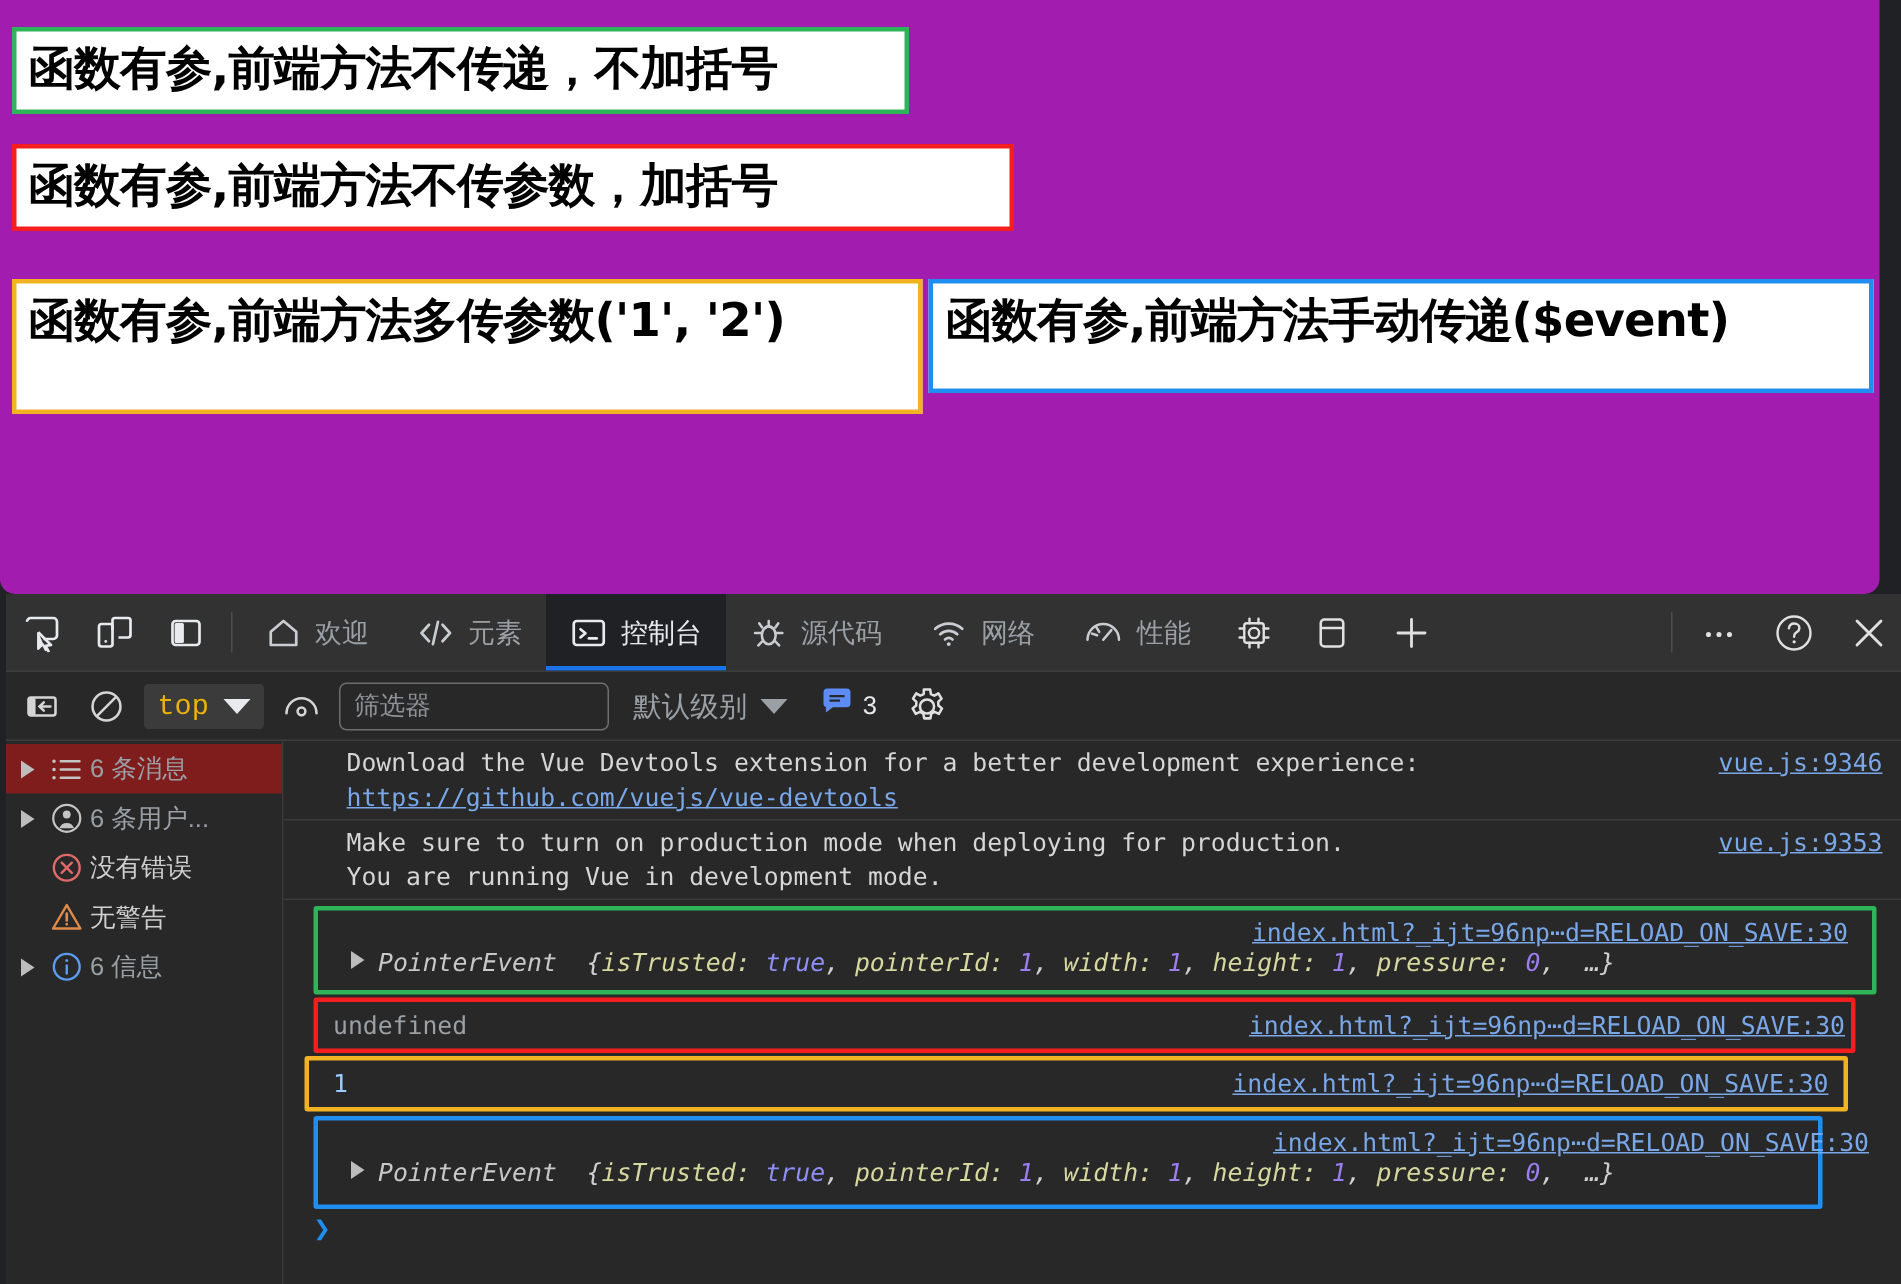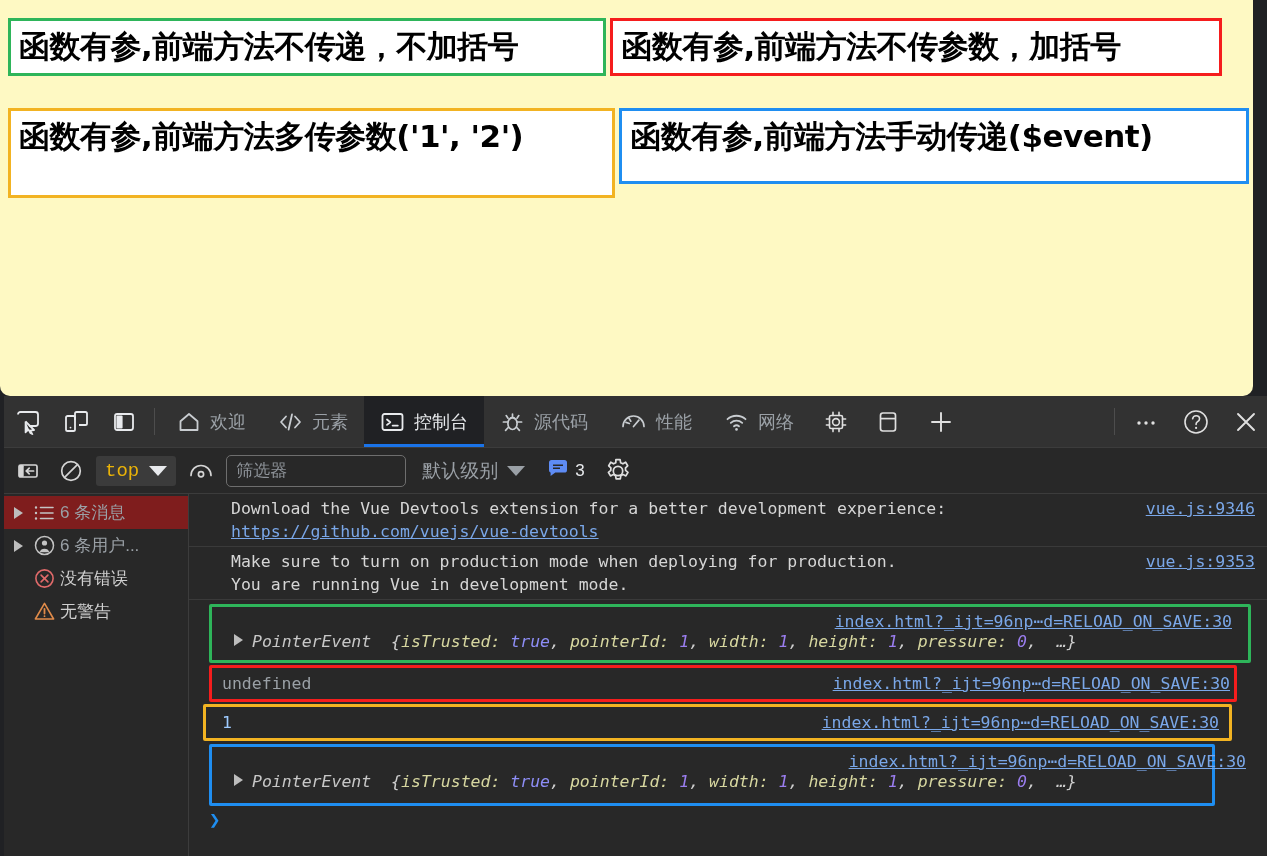--- a/index.html
+++ b/index.html
@@ -8,21 +8,21 @@
     background: #202124;
     font-family: "Liberation Sans", "DejaVu Sans", sans-serif;
     overflow: hidden;
   }
 
   
   #page-viewport {
     position: absolute;
     left: 0; top: 0;
     width: 1253px; height: 396px;
-    background: #fef9c3;
+    background: #a21caf;
     border-radius: 0 0 10px 10px;
     overflow: hidden;
   }
   #page-inner { padding: 18px 0 0 8px; }
 
   .hl-box {
     display: inline-block;
     border: 3px solid #000;
     background: #fff;
     margin-bottom: 20px;
@@ -31,21 +31,21 @@
   .hl-box .hl-text {
     font-family: "DejaVu Sans", "Liberation Sans", sans-serif;
     font-weight: bold;
     font-size: 31px;
     line-height: 38px;
     color: #000;
     white-space: nowrap;
     letter-spacing: -0.5px;
   }
   #box-green  { border-color: #2eb55a; width: 598px; }
-  #box-red    { border-color: #f51d1d; width: 612px; }
+  #box-red    { border-color: #f51d1d; width: 668px; }
   #box-orange { border-color: #f2b322; width: 607px; padding-bottom: 40px; margin-top: 12px; }
   #box-blue   { border-color: #1f8ef1; width: 630px; padding-bottom: 26px; }
 
   
   #devtools {
     position: absolute;
     left: 4px; top: 396px;
     width: 1267px; height: 460px;
     background: #282828;
     display: flex; flex-direction: column;
@@ -326,39 +326,39 @@
           <ellipse cx="12.5" cy="13.5" rx="4.6" ry="6"></ellipse>
           <path d="M8 8.2l-1.8-2.6M17 8.2l1.8-2.6M7.9 12H3.4M17.1 12h4.5M8.2 17.5l-2.6 2.8M16.8 17.5l2.6 2.8M12.5 7.5V4"></path>
           <path d="M10.4 8.6c.6-1.3 3.1-1.3 4.2 0"></path>
         </svg>
       </span>
       <span class="tlabel">源代码</span>
     </div>
 
     <div class="dt-tab">
       <span>
-        <svg width="27" height="24" viewBox="0 0 27 24" fill="none" stroke="#c9cdd1" stroke-width="1.7" stroke-linecap="round">
-          <path d="M3 16.5A10.5 10.5 0 0124 16.5"></path>
-          <path d="M13.5 16.5l5.4-6.4"></path>
-          <path d="M8.6 7.6l2.2 3.6M6 12.4l3.4 1.1"></path>
-        </svg>
-      </span>
-      <span class="tlabel">性能</span>
-    </div>
-
-    <div class="dt-tab">
-      <span>
         <svg width="25" height="24" viewBox="0 0 25 24" fill="none" stroke="#c9cdd1" stroke-width="1.8" stroke-linecap="round">
           <path d="M3.5 9.2C8.6 4.6 16.4 4.6 21.5 9.2"></path>
           <path d="M6.8 12.8c3.3-3 8.1-3 11.4 0"></path>
           <path d="M10 16.3c1.5-1.3 3.5-1.3 5 0"></path>
           <circle cx="12.5" cy="19.4" r="1.3" fill="#c9cdd1" stroke="none"></circle>
         </svg>
       </span>
       <span class="tlabel">网络</span>
+    </div>
+
+    <div class="dt-tab">
+      <span>
+        <svg width="27" height="24" viewBox="0 0 27 24" fill="none" stroke="#c9cdd1" stroke-width="1.7" stroke-linecap="round">
+          <path d="M3 16.5A10.5 10.5 0 0124 16.5"></path>
+          <path d="M13.5 16.5l5.4-6.4"></path>
+          <path d="M8.6 7.6l2.2 3.6M6 12.4l3.4 1.1"></path>
+        </svg>
+      </span>
+      <span class="tlabel">性能</span>
     </div>
 
     <div class="dt-tab icon-only">
       <span>
         <svg width="26" height="26" viewBox="0 0 26 26" fill="none" stroke="#e0e0e0" stroke-width="1.6" stroke-linecap="round">
           <rect x="6.5" y="6.5" width="13" height="13" rx="1.6"></rect>
           <circle cx="13" cy="13" r="3.4"></circle>
           <path d="M10 6.5V3.4M16 6.5V3.4M10 19.5v3.1M16 19.5v3.1M6.5 10H3.4M6.5 16H3.4M19.5 10h3.1M19.5 16h3.1"></path>
         </svg>
       </span>
@@ -505,20 +505,33 @@
         <span class="side-arrow"></span>
         <span class="side-ico">
           <svg width="23" height="23" viewBox="0 0 23 23" fill="none" stroke="#e08b4a" stroke-width="1.6" stroke-linejoin="round" stroke-linecap="round">
             <path d="M11.5 3.4L20.6 19H2.4z"></path>
             <path d="M11.5 9v4.6M11.5 16.1v.1" stroke-width="1.8"></path>
           </svg>
         </span>
         <span>无警告</span>
       </div>
 
+      <div class="side-item">
+        <span class="side-arrow">
+            <i></i>
+          </span>
+        <span class="side-ico">
+          <svg width="23" height="23" viewBox="0 0 23 23" fill="none" stroke="#5b9bf0" stroke-width="1.6" stroke-linecap="round">
+            <circle cx="11.5" cy="11.5" r="8.6"></circle>
+            <path d="M11.5 10.6v5.4"></path>
+              <path d="M11.5 7.3v.1" stroke-width="2"></path>
+          </svg>
+        </span>
+        <span class="side-dim">6 信息</span>
+      </div>
 
     </div>
 
     <div id="log-area">
 
       <div class="log-row">
         <span class="log-src">vue.js:9346</span>
         <div class="log-text">Download the Vue Devtools extension for a better development experience:</div>
         <div class="log-text"><span class="log-link">https://github.com/vuejs/vue-devtools</span></div>
       </div>

